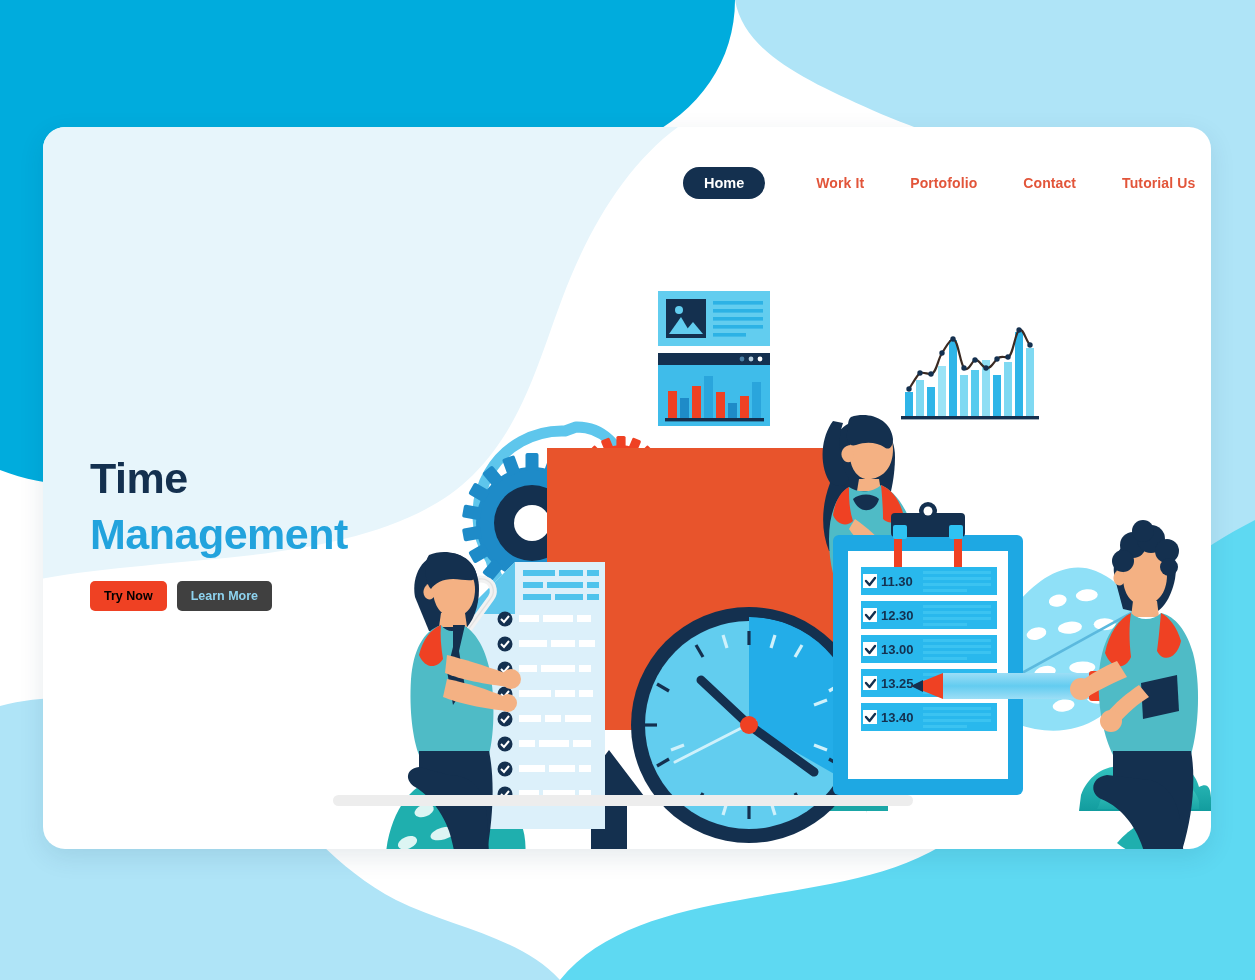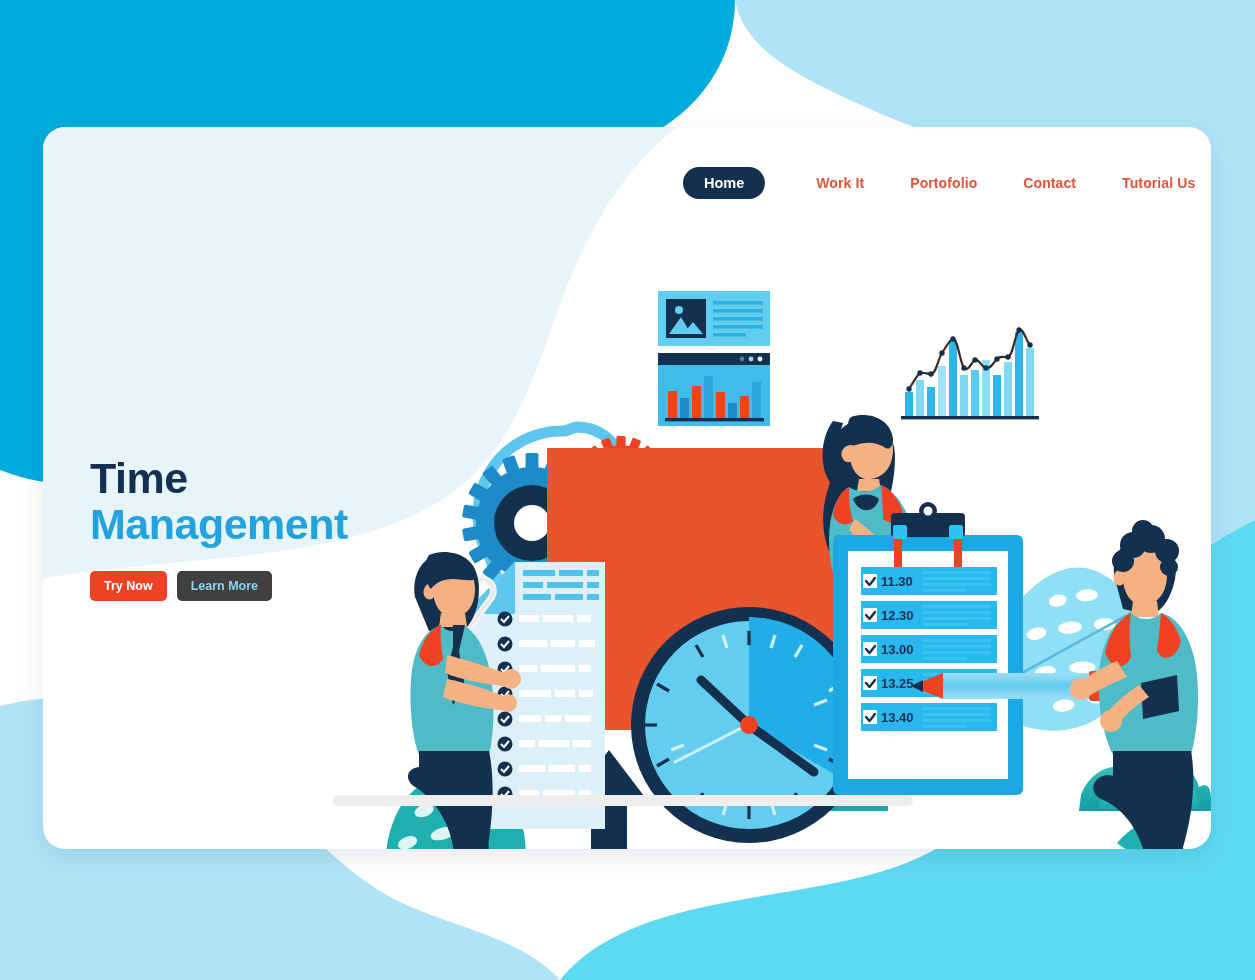--- a/index.html
+++ b/index.html
@@ -35,30 +35,30 @@
     background:#14304f;color:#ffffff;border-radius:16px;
     padding:8px 21px;font-size:14.5px;font-weight:700;cursor:pointer;
   }
   .nav-sp1{width:51px;}
   .nav-sp{width:46px;}
 
   
   .hero{position:absolute;left:47px;top:330px;width:300px;}
   .hero h1{margin:0;line-height:1.02;}
   .hero .l1{display:block;font-size:43px;font-weight:800;color:#14304f;letter-spacing:-.5px;}
-  .hero .l2{display:block;font-size:43px;font-weight:800;color:#22a3dd;letter-spacing:-.5px;margin-top:2px;}
+  .hero .l2{display:block;font-size:43px;font-weight:800;color:#22a3dd;letter-spacing:-.5px;margin-top:12px;}
   .hero p{
     margin:26px 0 0;font-size:13.2px;line-height:1.52;color:#8d949b;max-width:196px;
   }
   .btn-row{display:flex;gap:10px;margin-top:24px;}
   .btn{
     border:none;border-radius:5px;font-family:"Liberation Sans",sans-serif;
     font-weight:700;font-size:12.5px;cursor:pointer;padding:8px 14px;
   }
-  .btn-primary{background:#ef4123;color:#ffffff;}
+  .btn-primary{background:#ef4123;color:#000000;}
   .btn-secondary{background:#404040;color:#8ed3ef;}
 
   
   .illo{position:absolute;left:0;top:0;width:1168px;height:722px;}
 </style>
 </head>
 <body>
 
 <div id="stage">
 

